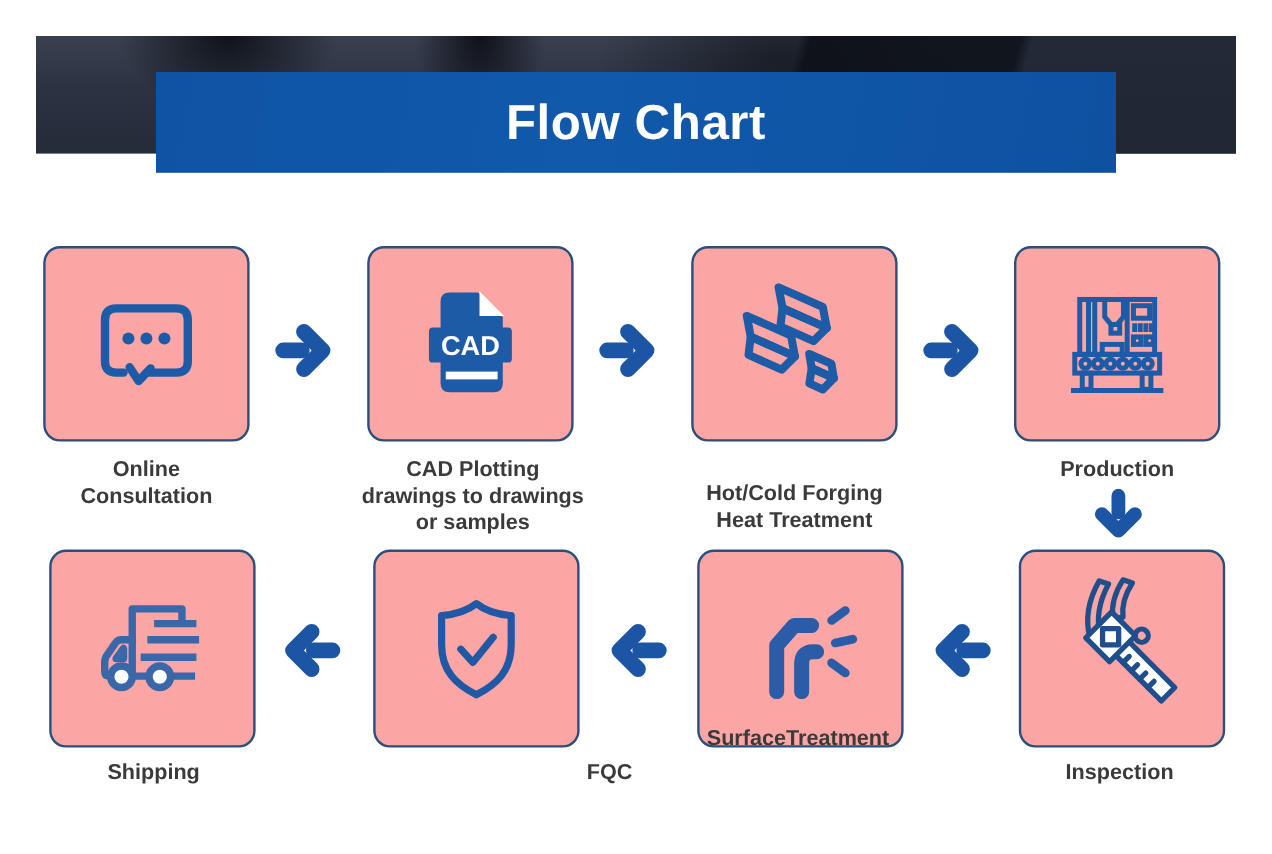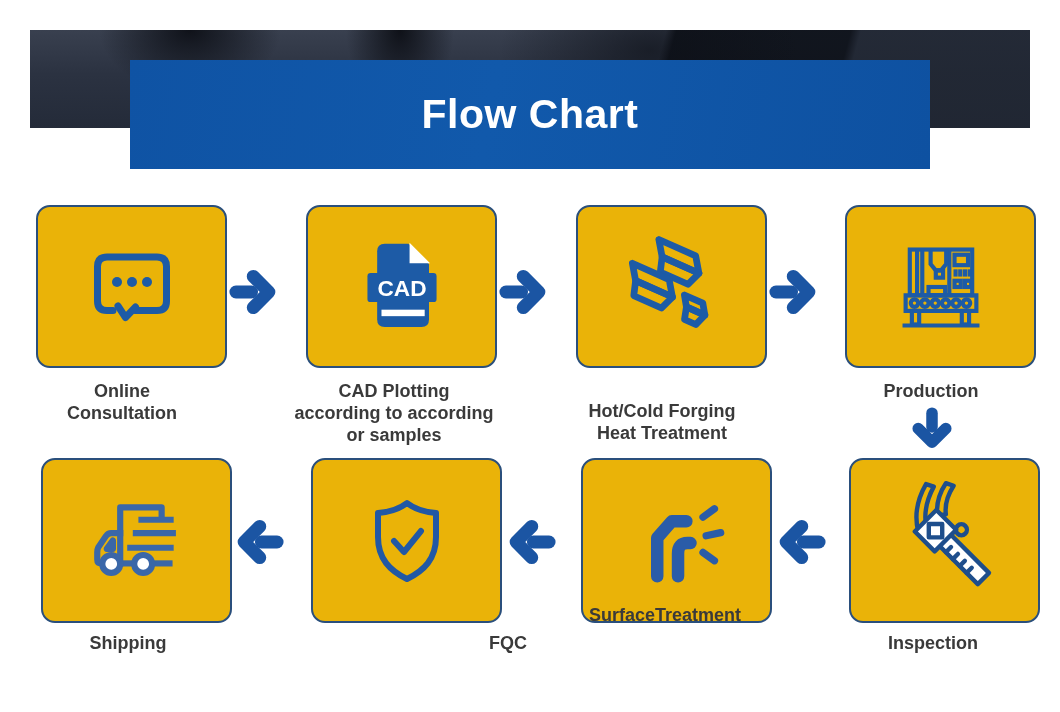--- a/index.html
+++ b/index.html
@@ -11,28 +11,28 @@
   .photo-strip{
     position:absolute;left:30px;top:30px;width:1000px;height:98px;
     background:
       radial-gradient(ellipse 130px 90px at 16% 0%, rgba(8,10,16,.85), transparent 70%),
       radial-gradient(ellipse 90px 130px at 37% 0%, rgba(10,12,18,.9), transparent 60%),
       radial-gradient(ellipse 200px 120px at 62% 20%, rgba(12,15,22,.65), transparent 75%),
       linear-gradient(105deg, rgba(20,24,33,0) 62%, rgba(14,18,26,.92) 63%, rgba(14,18,26,.92) 80%, rgba(32,38,50,.85) 81%),
       linear-gradient(180deg,#39404f 0%,#2b3241 45%,#242b39 100%);
   }
   .banner{
-    position:absolute;left:130px;top:60px;width:800px;height:109px;
+    position:absolute;left:130px;top:60px;width:800px;height:84px;
     background:linear-gradient(100deg,#0f53a4 0%,#1159ab 45%,#0e51a1 100%);
     display:flex;align-items:center;justify-content:center;
   }
   .banner-title{color:#ffffff;font-size:41px;font-weight:bold;letter-spacing:.5px;}
 
   .step-box{
-    position:absolute;width:191px;height:163px;background:#eab308;
+    position:absolute;width:172px;height:163px;background:#fca5a5;
     border:2.5px solid #2a4f7c;border-radius:14px;
     display:flex;align-items:center;justify-content:center;box-sizing:border-box;
   }
   .row2{height:165px;}
   .step-label{
     position:absolute;width:264px;text-align:center;
     font-weight:bold;font-size:18px;line-height:22px;color:#3a3a3a;
     white-space:pre-line;
   }
   .arrow{position:absolute;width:52px;height:46px;}
@@ -113,21 +113,21 @@
         <rect x="22" y="73" width="7" height="13"></rect>
         <rect x="70" y="73" width="7" height="13"></rect>
         <line x1="13" y1="87" x2="87" y2="87"></line>
       </g>
     </svg>
   </div>
 
   <div class="step-label" style="left:-10px;top:380px;">Online
 Consultation</div>
   <div class="step-label" style="left:262px;top:380px;">CAD Plotting
-according to according
+drawings to drawings
 or samples</div>
   <div class="step-label" style="left:530px;top:400px;">Hot/Cold Forging
 Heat Treatment</div>
   <div class="step-label" style="left:799px;top:380px;">Production</div>
 
   <div class="arrow" style="left:229px;top:269px;">
     <svg viewBox="0 0 60 52">
         <g stroke="#1b55a3" stroke-width="15" stroke-linecap="round" stroke-linejoin="round" fill="none">
       <line x1="8" y1="26" x2="26" y2="26"></line>
           <polyline points="28,8 46,26 28,44"></polyline>

